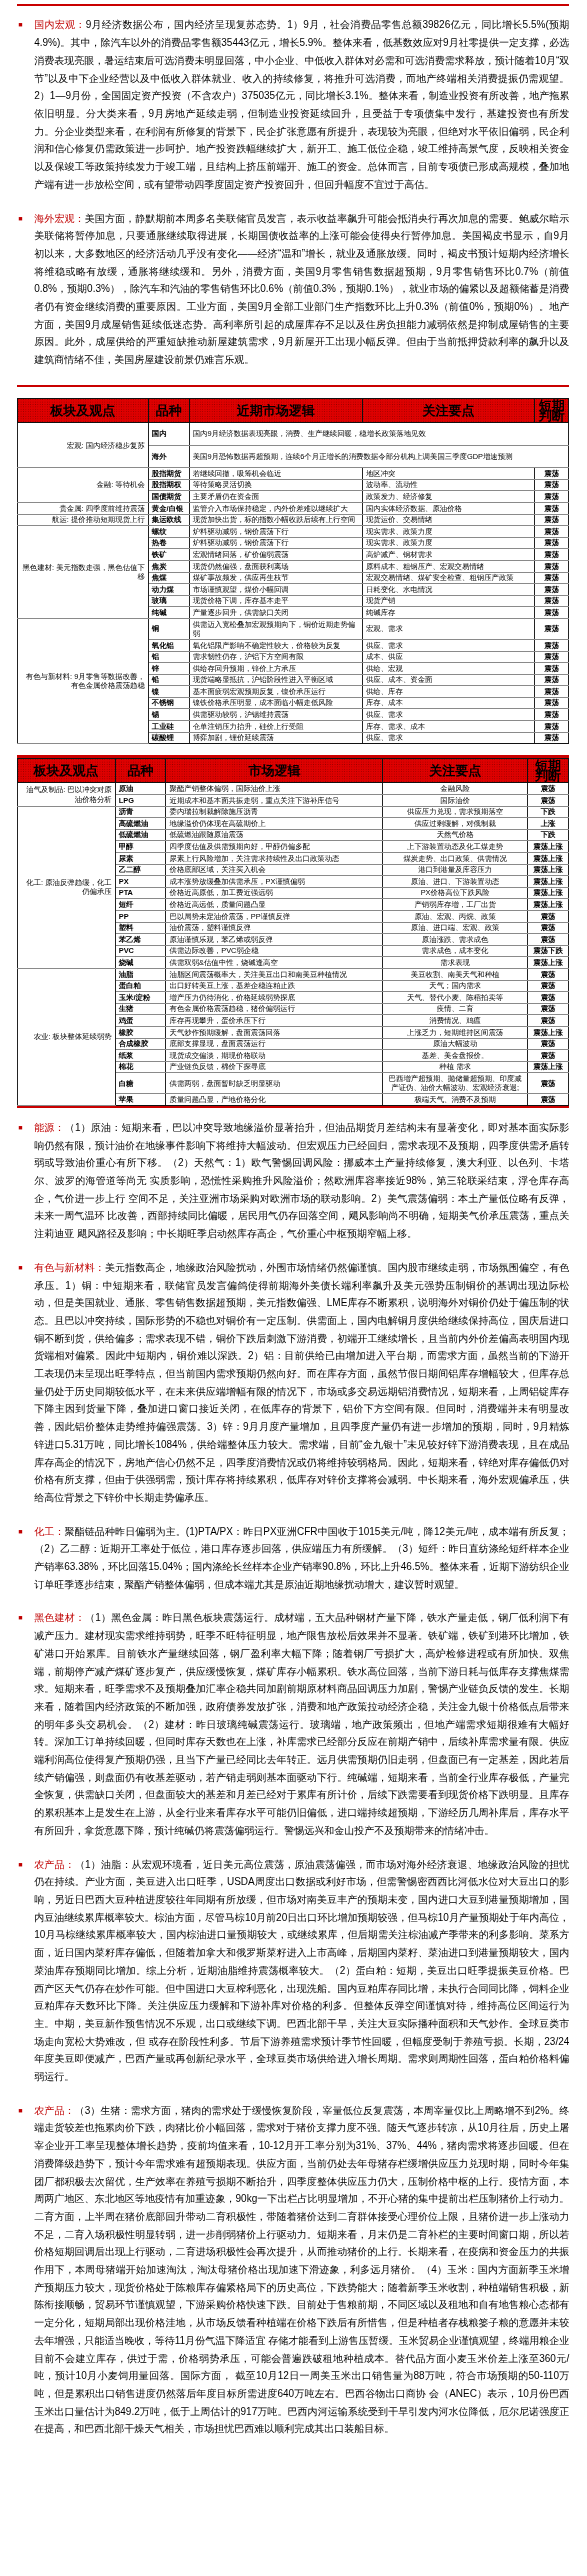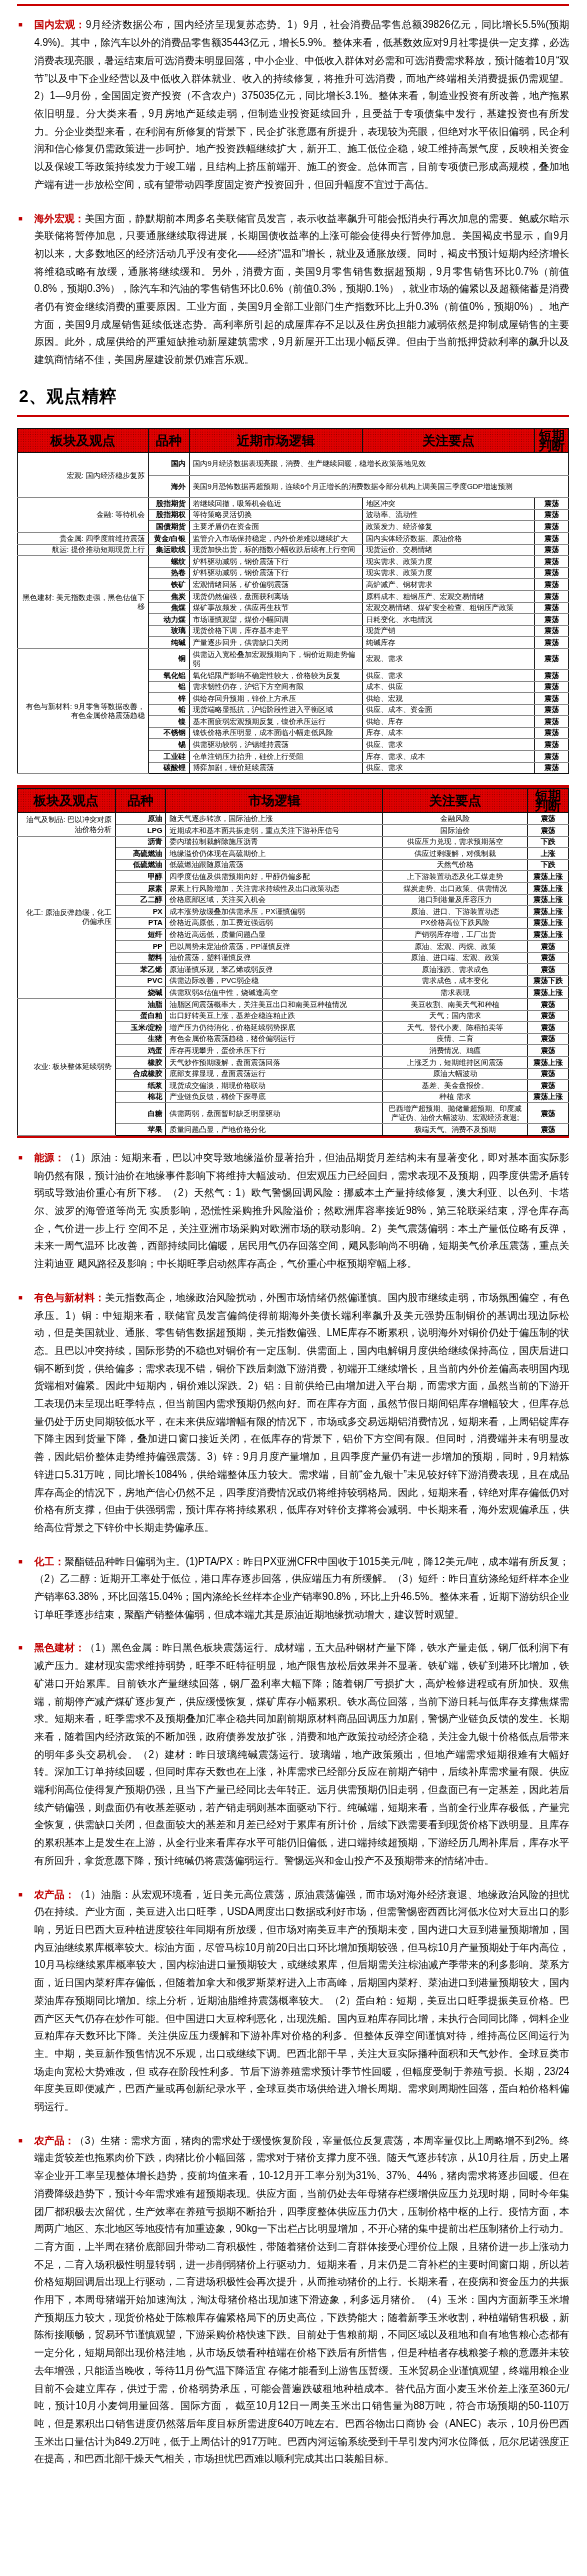--- a/index.html
+++ b/index.html
@@ -31,21 +31,21 @@
     text-align: justify;
     margin: 0 0 16px 0;
   }
   .bullet-marker {
     position: absolute;
     left: 1.8px;
     top: 0;
     color: var(--accent, #c00000);
     font-size: 7px;
   }
-  .bullet-label { color: var(--accent, #c00000); font-weight: bold; }
+  .bullet-label { color: var(--accent, #c00000); font-weight: normal; }
 
   .viewtable { margin-top: 5.9px; }
   .viewtable.red-top { border-top: 3px solid var(--rule, #c80000); margin-top: 10.6px; }
   .viewtable table {
     width: 100%;
     border-collapse: collapse;
     table-layout: fixed;
     font-size: 7.4px;
     line-height: 9.4px;
     border: 0.9px solid #1a1a1a;
@@ -64,21 +64,21 @@
   .viewtable td {
     border-left: 0.6px solid #222222;
     border-right: 0.6px solid #222222;
     border-top: 0.6px solid #8a8a8a;
     border-bottom: 0.6px solid #8a8a8a;
     padding: 0.6px 3px;
     vertical-align: middle;
     word-break: break-all;
   }
   .cell-group { text-align: right; padding: 1.2px 2.4px; }
-  .cell-variety { text-align: right; font-weight: bold; padding: 0.6px 1.2px; }
+  .cell-variety { text-align: left; font-weight: bold; padding: 0.6px 1.2px; }
   .cell-logic { text-align: left; }
   .cell-focus { text-align: left; }
   .t2 .cell-focus { text-align: center; }
   .cell-judge { text-align: center; font-weight: bold; padding: 0.6px 0.6px; }
   .cell-span { height: 22.4px; }
   tr.grp-first td { border-top: 0.9px solid #111111; }
   .viewtable tbody tr:last-child td { border-bottom: 0.9px solid #111111; }
 </style>
 </head>
 <body>
@@ -88,21 +88,20 @@
 
     <section class="sec">
       <div class="rule"></div>
       <div class="bullets" id="macro-bullets">
           <div class="bullet-para"><span class="bullet-marker">■</span><span class="bullet-label">国内宏观：</span><span class="bullet-text">9月经济数据公布，国内经济呈现复苏态势。1）9月，社会消费品零售总额39826亿元，同比增长5.5%(预期4.9%)。其中，除汽车以外的消费品零售额35443亿元，增长5.9%。整体来看，低基数效应对9月社零提供一定支撑，必选消费表现亮眼，暑运结束后可选消费未明显回落，中小企业、中低收入群体对必需和可选消费需求释放，预计随着10月“双节”以及中下企业经营以及中低收入群体就业、收入的持续修复，将推升可选消费，而地产终端相关消费提振仍需观望。2）1—9月份，全国固定资产投资（不含农户）375035亿元，同比增长3.1%。整体来看，制造业投资有所改善，地产拖累依旧明显。分大类来看，9月房地产延续走弱，但制造业投资延续回升，且受益于专项债集中发行，基建投资也有所发力。分企业类型来看，在利润有所修复的背景下，民企扩张意愿有所提升，表现较为亮眼，但绝对水平依旧偏弱，民企利润和信心修复仍需政策进一步呵护。地产投资跌幅继续扩大，新开工、施工低位企稳，竣工维持高景气度，反映相关资金以及保竣工等政策持续发力于竣工端，且结构上挤压前端开、施工的资金。总体而言，目前专项债已形成高规模，叠加地产端有进一步放松空间，或有望带动四季度固定资产投资回升，但回升幅度不宜过于高估。</span></div>
           <div class="bullet-para"><span class="bullet-marker">■</span><span class="bullet-label">海外宏观：</span><span class="bullet-text">美国方面，静默期前本周多名美联储官员发言，表示收益率飙升可能会抵消央行再次加息的需要。鲍威尔暗示美联储将暂停加息，只要通胀继续取得进展，长期国债收益率的上涨可能会使得央行暂停加息。美国褐皮书显示，自9月初以来，大多数地区的经济活动几乎没有变化——经济“温和”增长，就业及通胀放缓。同时，褐皮书预计短期内经济增长将维稳或略有放缓，通胀将继续缓和。另外，消费方面，美国9月零售销售数据超预期，9月零售销售环比0.7%（前值0.8%，预期0.3%），除汽车和汽油的零售销售环比0.6%（前值0.3%，预期0.1%），就业市场的偏紧以及超额储蓄是消费者仍有资金继续消费的重要原因。工业方面，美国9月全部工业部门生产指数环比上升0.3%（前值0%，预期0%）。地产方面，美国9月成屋销售延续低迷态势。高利率所引起的成屋库存不足以及住房负担能力减弱依然是抑制成屋销售的主要原因。此外，成屋供给的严重短缺推动新屋建筑需求，9月新屋开工出现小幅反弹。但由于当前抵押贷款利率的飙升以及建筑商情绪不佳，美国房屋建设前景仍难言乐观。</span></div>
         </div>
     </section>
 
     <section class="sec">
-      <h2 class="sec-title">2、观点精粹</h2>
       <div class="rule"></div>
       <div id="view-tables">
           <div class="viewtable">
             <table class="t1">
               <colgroup>
                 <col style="width: 23.8%;">
                 <col style="width: 7.4%;">
                 <col style="width: 31.4%;">
                 <col style="width: 31.2%;">
                 <col style="width: 6.2%;">
@@ -287,21 +286,21 @@
                   <th>品种</th>
                   <th>市场逻辑</th>
                   <th>关注要点</th>
                   <th>短期判断</th>
                 </tr>
               </thead>
               <tbody>
                 <tr class="table-row grp-first">
                   <td class="cell-group" rowspan="2">油气及制品: 巴以冲突对原油价格分析</td>
                   <td class="cell-variety">原油</td>
-                  <td class="cell-logic">随天气逐步转凉，国际油价上涨</td>
+                  <td class="cell-logic">聚酯产销整体偏弱，国际油价上涨</td>
                   <td class="cell-focus">金融风险</td>
                   <td class="cell-judge">震荡</td>
                 </tr>
                 <tr class="table-row">
                   <td class="cell-variety">LPG</td>
                   <td class="cell-logic">近期成本和基本面共振走弱，重点关注下游补库信号</td>
                   <td class="cell-focus">国际油价</td>
                   <td class="cell-judge">震荡</td>
                 </tr>
                 <tr class="table-row grp-first">

